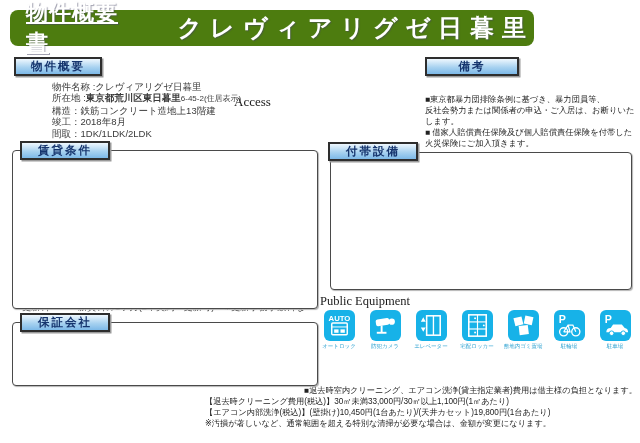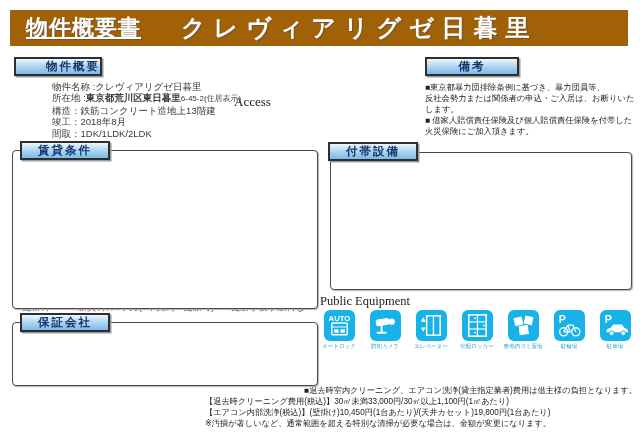--- a/index.html
+++ b/index.html
@@ -1,53 +1,53 @@
 <!DOCTYPE html>
 <html><head>
 <meta charset="utf-8">
 <style>
   * { margin:0; padding:0; box-sizing:border-box; }
   body { background:#e9e9e9; font-family:"Liberation Sans","DejaVu Sans",sans-serif; }
   .page { position:relative; width:640px; height:443px; background:#ffffff; overflow:hidden; color:#333; }
 
   
-  .banner { position:absolute; left:10px; top:10px; width:618px; height:36px;
-            background:#a16207; display:flex; align-items:center; }
+  .banner { position:absolute; left:10px; top:10px; width:524px; height:36px;
+            background:#4d7c0f; display:flex; align-items:center;border-radius:8px; }
   .doc-title { margin-left:16px; font-family:"Liberation Serif","DejaVu Serif",serif;
                font-weight:bold; font-size:22px; color:#fff; text-decoration:underline;
                text-shadow:1px 1px 1px rgba(70,70,100,.5); letter-spacing:1px; }
   .prop-name { margin-left:40px; font-family:"Liberation Serif","DejaVu Serif",serif;
                font-weight:bold; font-size:24px; color:#fff; letter-spacing:8px;
                text-shadow:1px 1px 1px rgba(70,70,100,.5); white-space:nowrap; }
 
   
   .sec-header { position:absolute; height:19px; border:2px solid #2e2e2e;
                 background:linear-gradient(to bottom,#eef7fe 0%,#a8d2f0 55%,#7db9e8 100%);
                 color:#16356e; font-weight:bold; font-size:11.5px; text-align:center;
                 line-height:15px; box-shadow:1.5px 1.5px 0 #9a9a9a; z-index:3; letter-spacing:2px; }
 
   
-  .overview-header { left:14px; top:57px; width:88px;text-align:right; }
+  .overview-header { left:14px; top:57px; width:88px; }
   .overview-rows { position:absolute; left:16px; top:81px; font-size:9.5px; line-height:11.4px; color:#3a3a3a; }
   .ov-label { color:#3a3a3a;padding-left:36px; }
   .ov-bold { font-weight:bold; }
   .ov-small { font-size:8px; }
 
   
   .access-label { position:absolute; left:234px; top:46px; font-family:"Liberation Serif","DejaVu Serif",serif;
                   font-size:13px; color:#1a1a1a;margin-top:48px; }
   .access-box { position:absolute; left:200px; top:62px; width:240px; height:60px;
                 background:#a9d3f2; border-radius:2px; padding:6px 0 0 12px; }
   .access-line { font-size:12.5px; font-weight:bold; color:#fff; line-height:16.5px;
                  text-shadow:1px 1px 1px rgba(60,60,95,.45); white-space:nowrap; }
   .access-line .red-num { color:#a32034; }
 
   
   .remarks-header { left:425px; top:57px; width:94px; }
-  .remarks-text { position:absolute; left:425px; top:82px; width:212px; font-size:8.3px;
+  .remarks-text { position:absolute; left:425px; top:94px; width:212px; font-size:8.3px;
                   line-height:11px; color:#222; white-space:pre-line; }
 
   
   .outer-box { position:absolute; border:1px solid #4a4a4a; border-radius:4px;
                background:#fff; box-shadow:1px 1px 1px #b5b5b5; z-index:1; }
   .rental-box { left:12px; top:150px; width:306px; height:159px; }
   .rental-header { left:20px; top:141px; width:90px; }
   .rental-rows { position:absolute; left:22px; top:164px; width:290px; font-size:9.2px; line-height:10.6px; }
   .rent-row { display:flex; }
   .rent-label { flex:0 0 56px; color:#333; }

